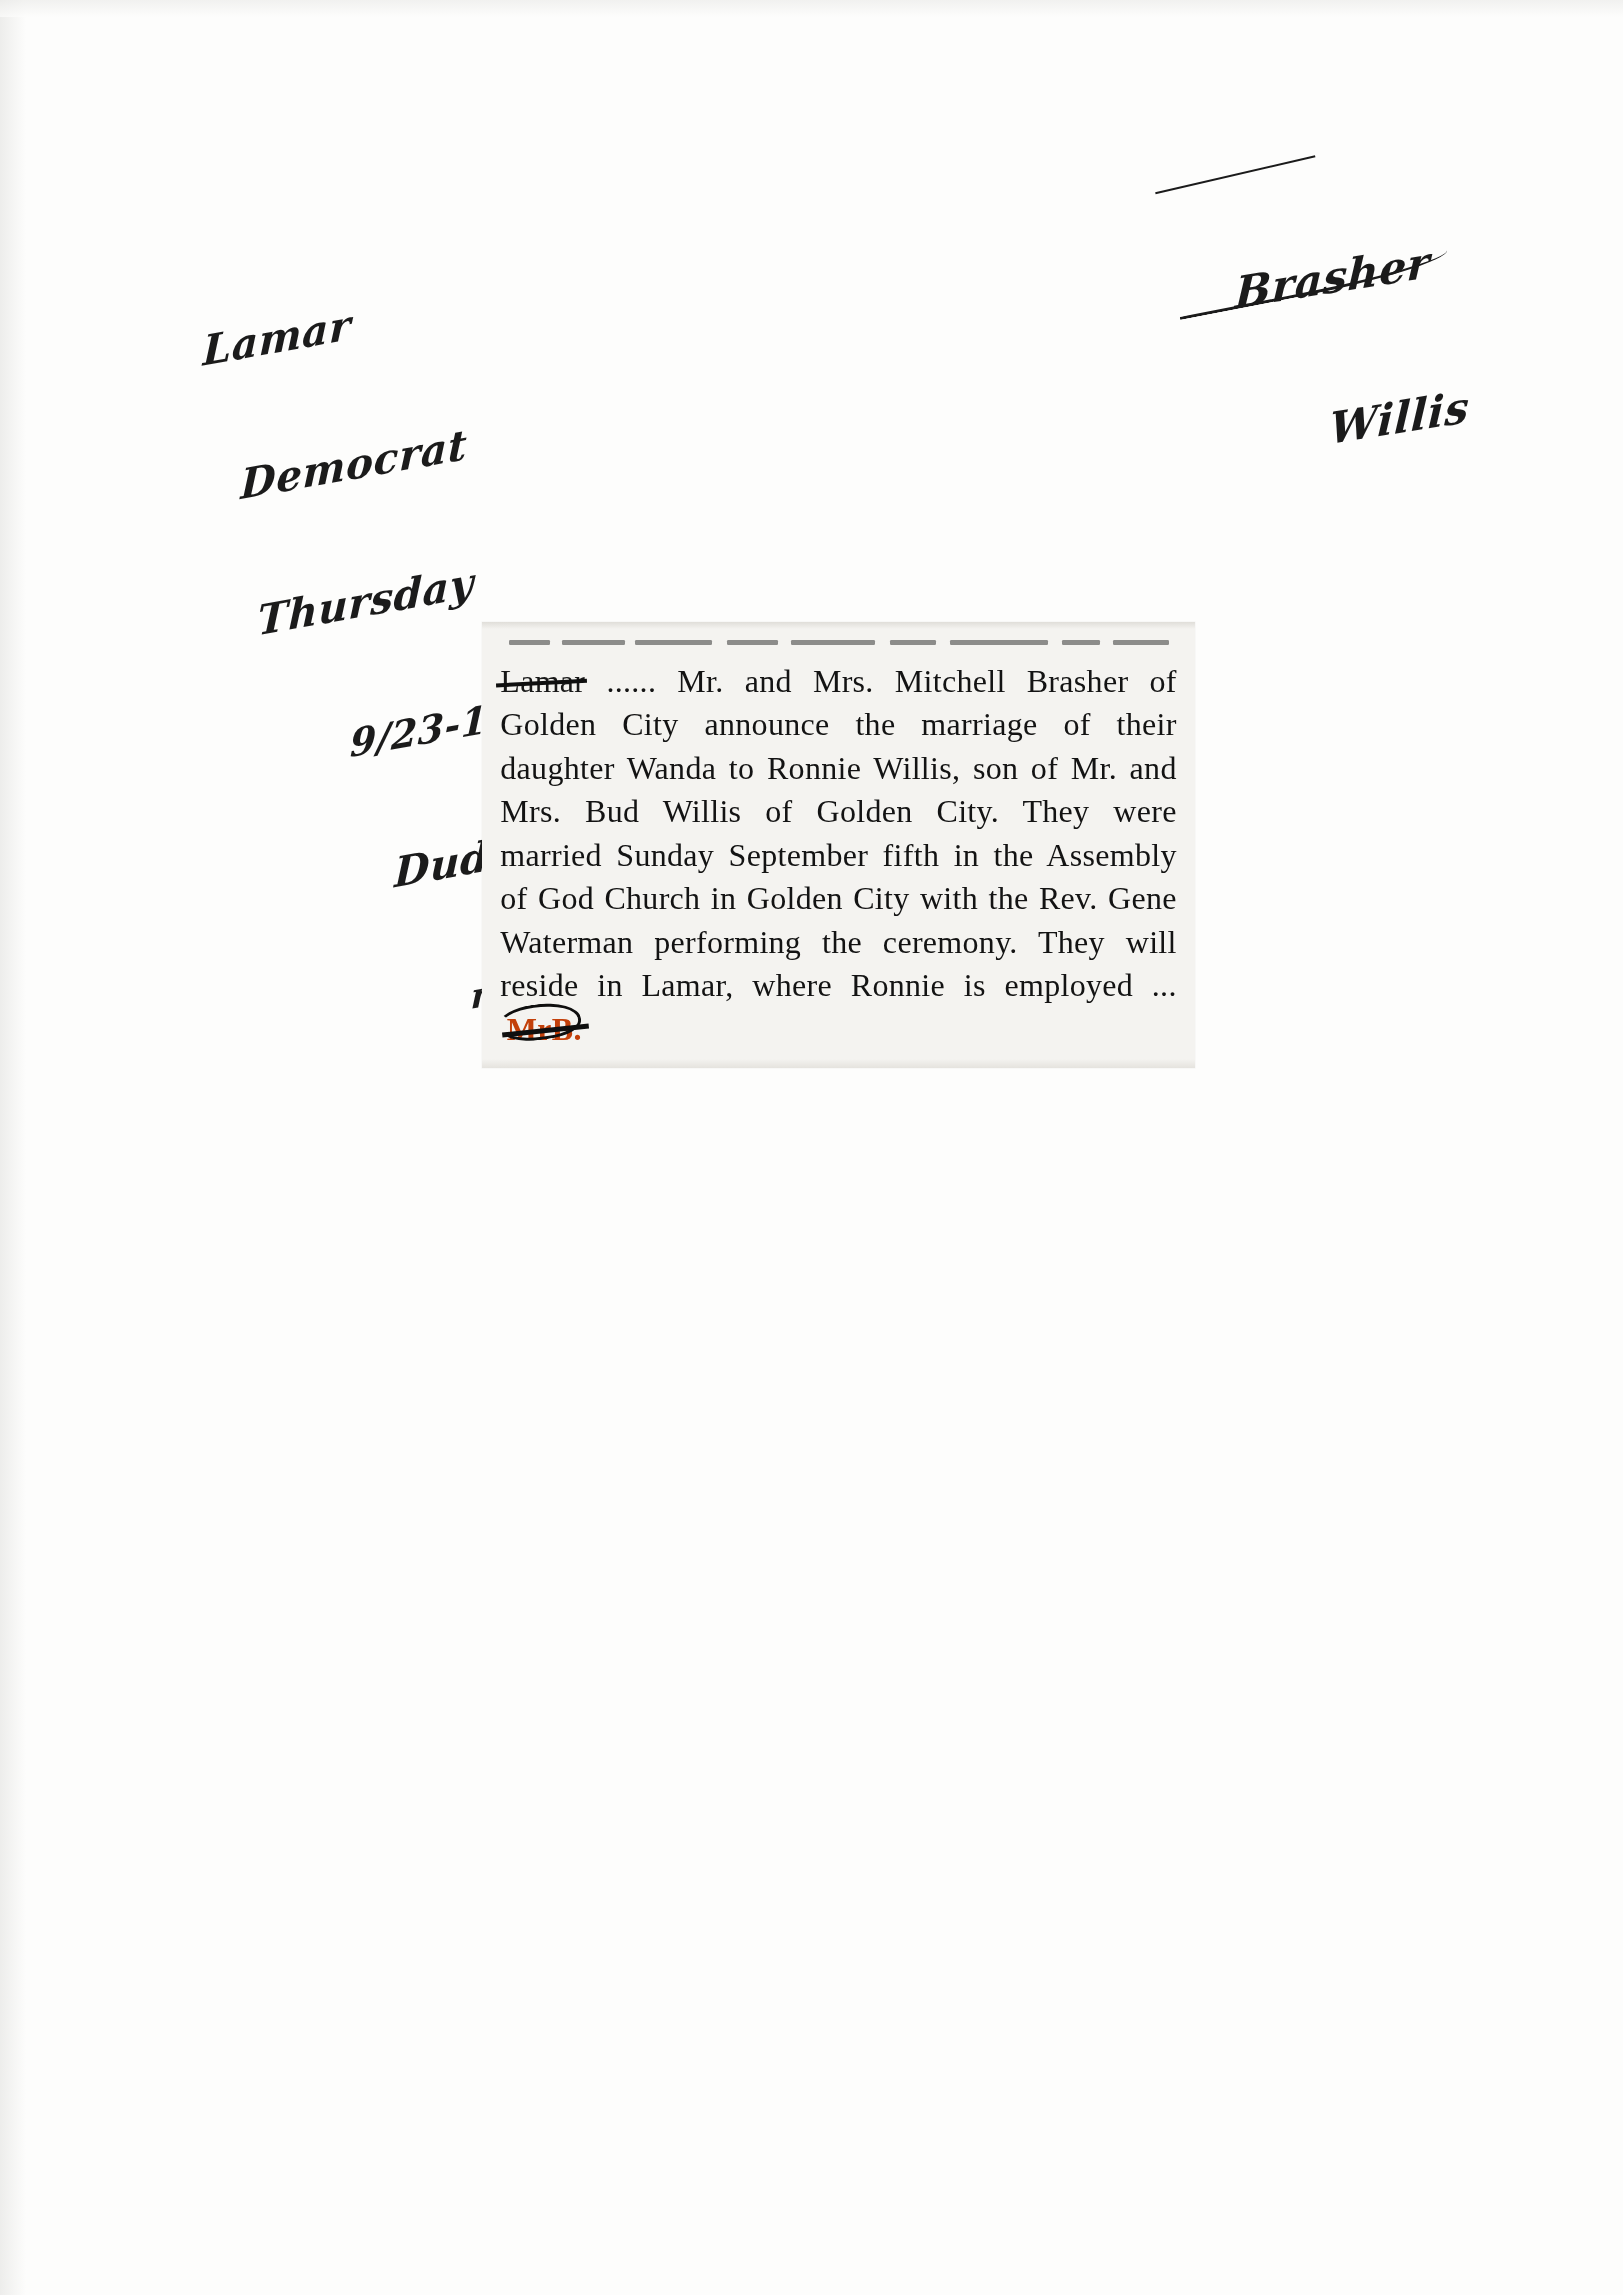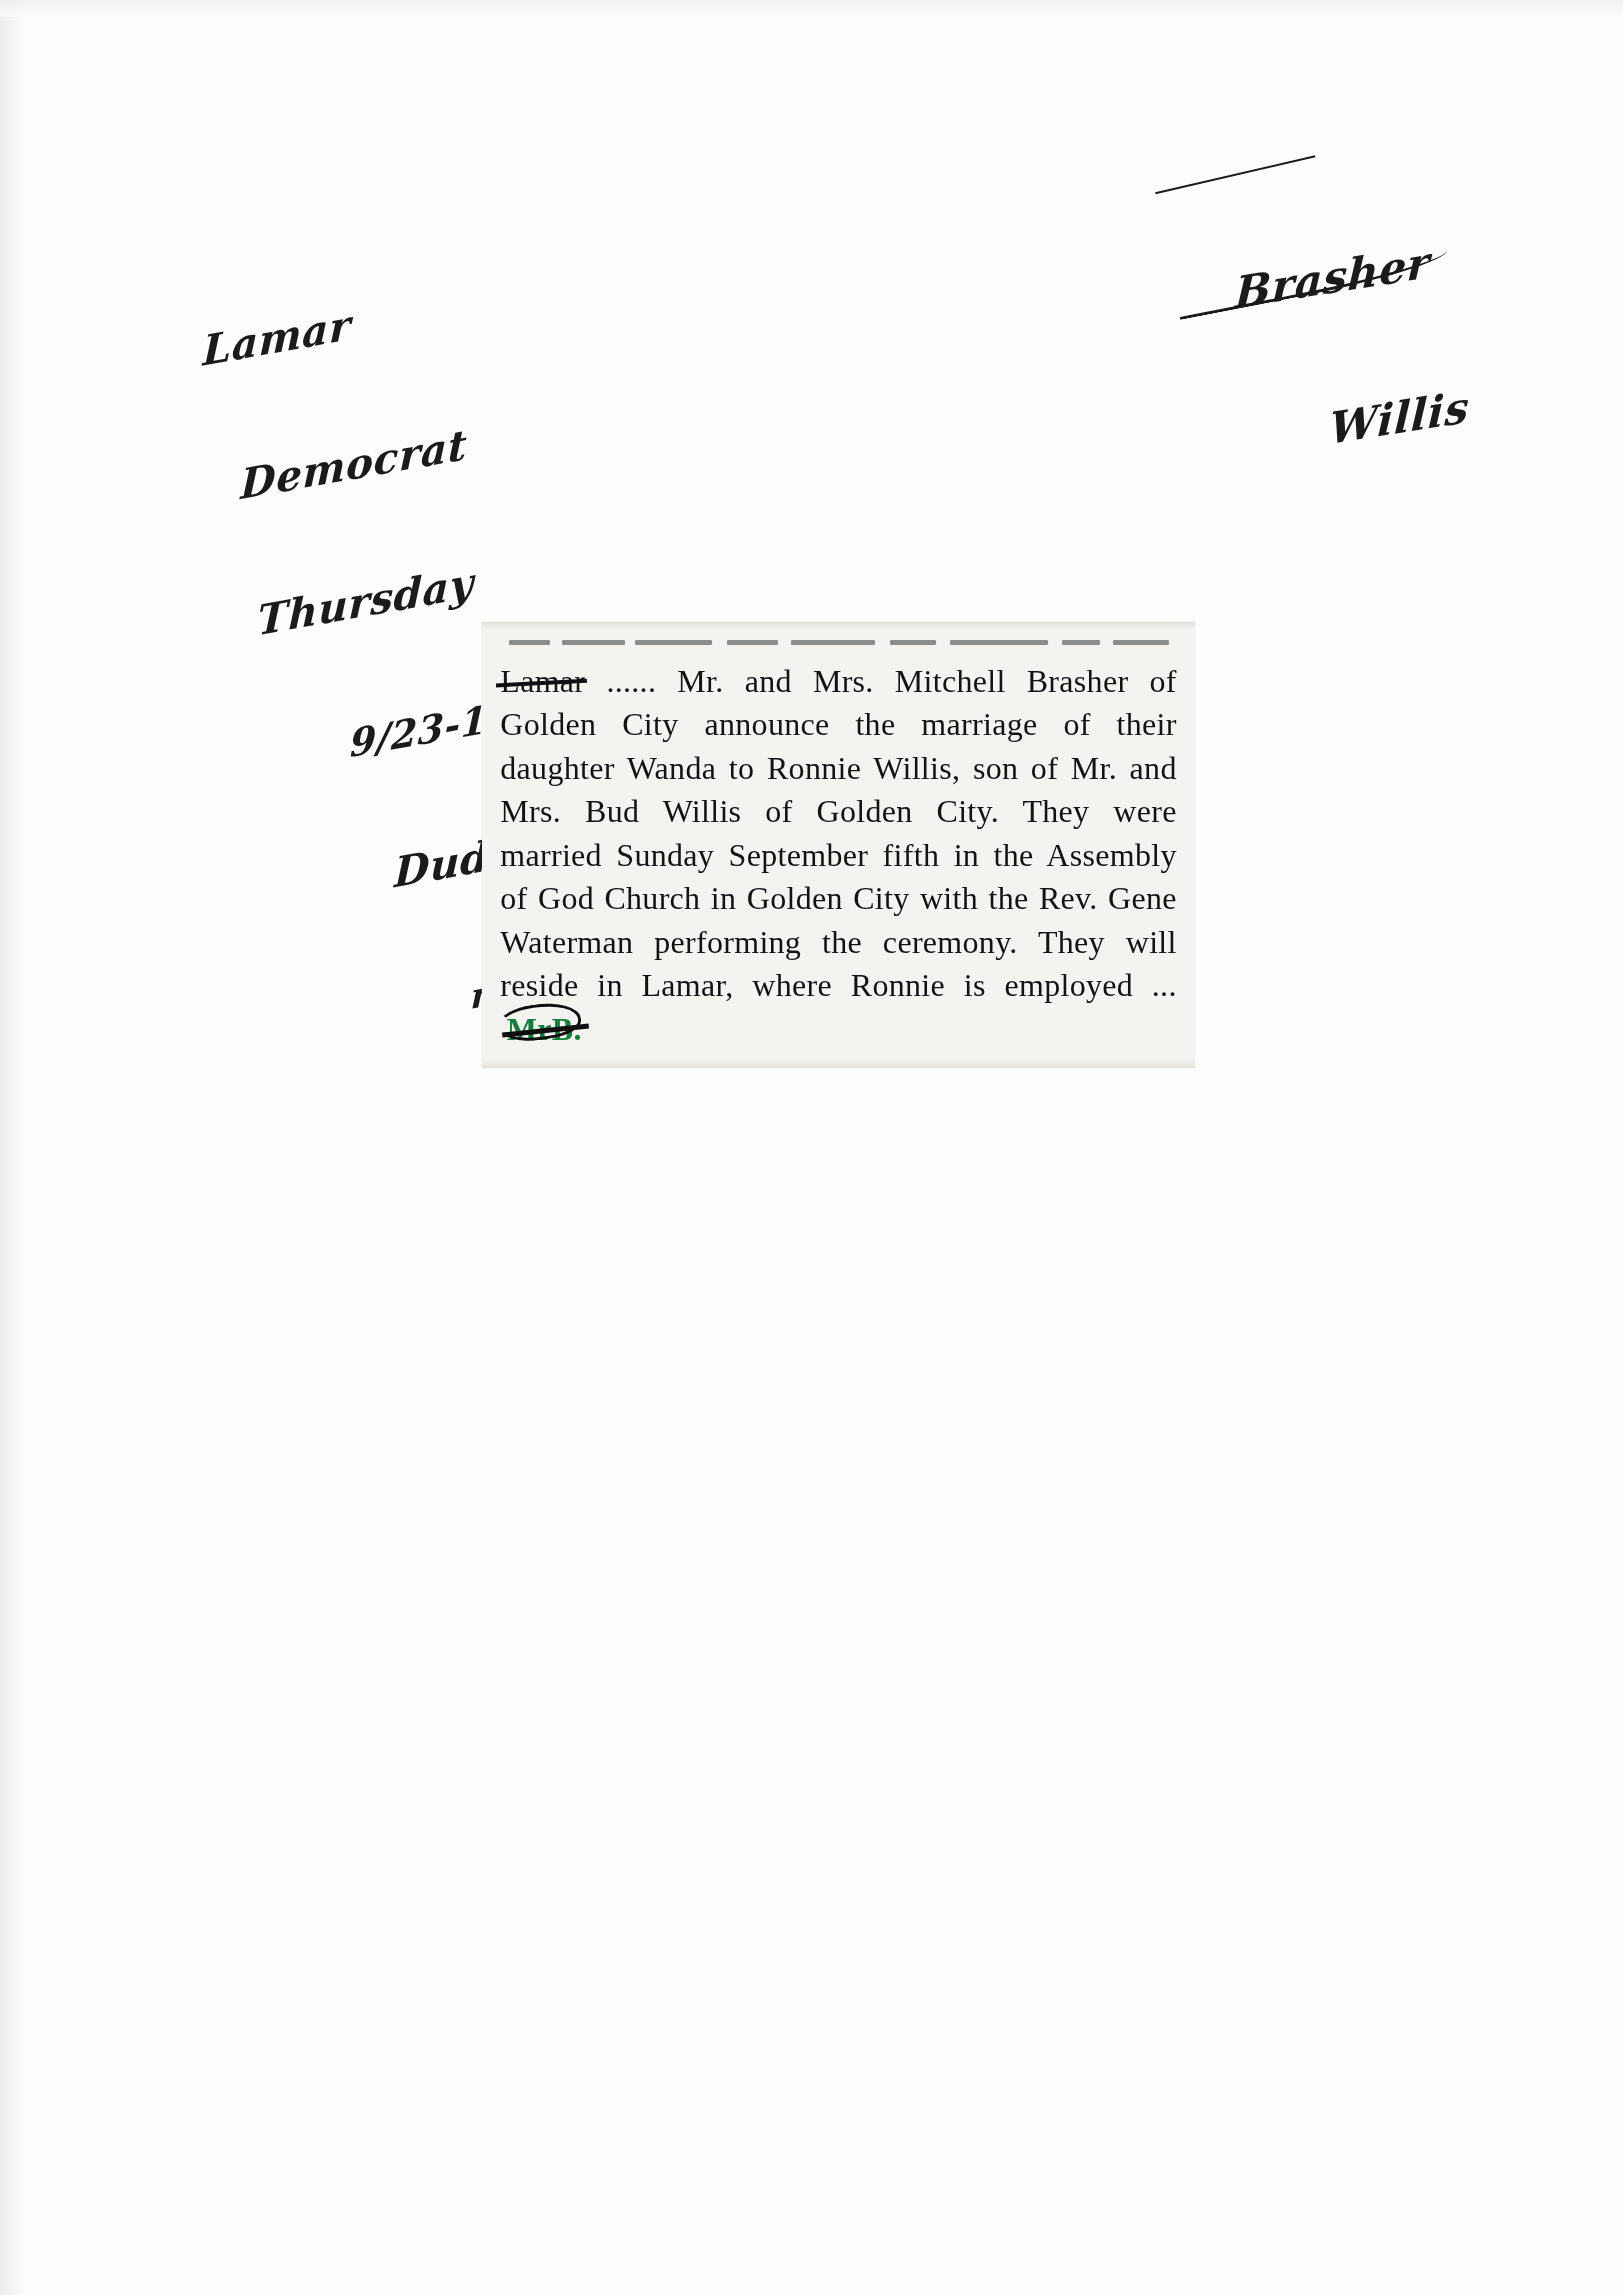--- a/index.html
+++ b/index.html
@@ -183,21 +183,21 @@
     top: 48%;
     height: 3.9px;
     background: #111;
     transform: rotate(-3deg);
   }
   
   .strike-end {
     position: relative;
     display: inline-block;
     margin-left: 6.5px;
-    color: #15803d;
+    color: #c2410c;
     font-weight: 700;
   }
   .strike-end:after {
     content: "";
     position: absolute;
     left: -5.2px;
     right: -6.5px;
     top: 46%;
     height: 4.6px;
     background: #111;

